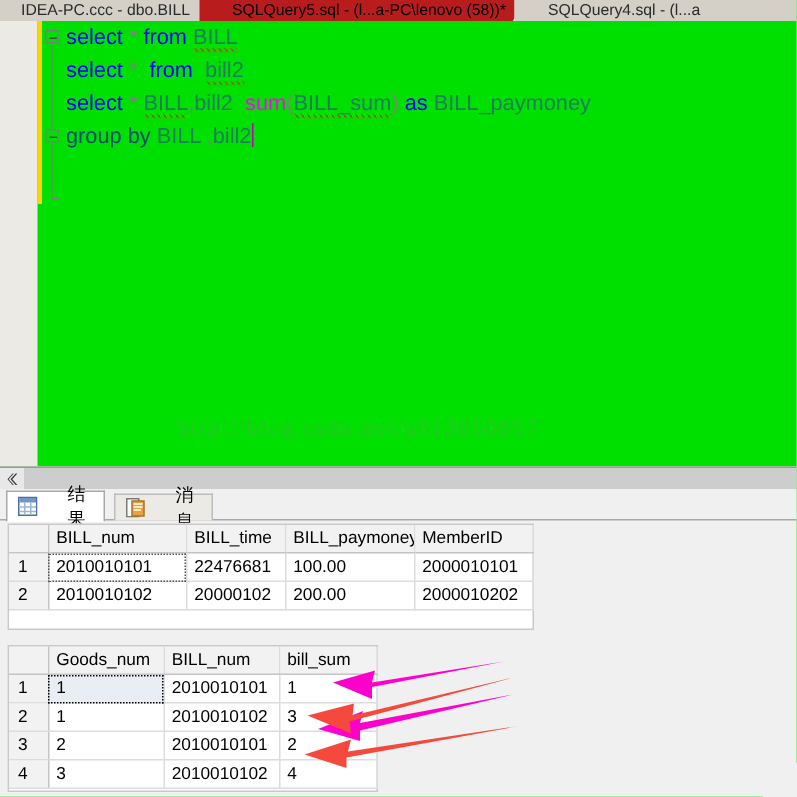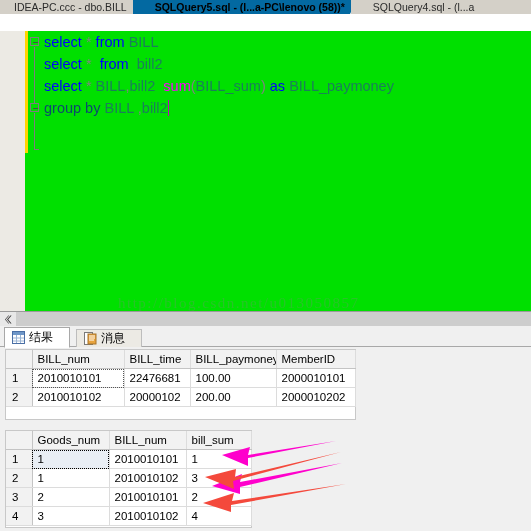--- a/index.html
+++ b/index.html
@@ -14,30 +14,30 @@
 
   
   .tabstrip{position:absolute;left:0;top:0;width:531px;height:14px;
     background:#d4d0c8;overflow:hidden;}
   .tabstrip .tabrow{display:flex;align-items:flex-start;height:14px;}
   .tab{position:relative;height:14px;line-height:14px;font-size:10.5px;
     color:#1a1a1a;white-space:nowrap;padding:0 6px 0 22px;
     background:#d9d6cc;
     box-sizing:border-box;}
   .tab.inactive{background:#d4d0c8;color:#2a2a2a;}
-  .tab.active{background:#0369a1;font-weight:bold;color:#000;}
+  .tab.active{background:#b91c1c;font-weight:normal;color:#000;}
   .tab .slant{position:absolute;right:-6px;top:0;width:0;height:0;
     border-style:solid;border-width:0 0 14px 7px;
     border-color:transparent transparent #d4d0c8 transparent;}
   .tab.inactive .slant{border-bottom-color:#d4d0c8;}
   .tab.active .slant{border-bottom-color:#ffffff;}
   .tab.inactive:first-child{padding-left:14px;}
 
   
-  .editor{position:absolute;left:0;top:31px;width:531px;height:297px;
+  .editor{position:absolute;left:0;top:14px;width:531px;height:297px;
     background:#00e000;overflow:hidden;}
   .ed-selmargin{position:absolute;left:0;top:0;width:25px;height:297px;
     background:#eceae4;}
   .ed-changebar{position:absolute;left:25px;top:0;width:3px;height:122px;
     background:#ffd400;}
   .ed-body{position:absolute;left:28px;top:0;right:0;bottom:0;background:#00e000;}
 
   .outline{position:absolute;left:30px;top:0;width:12px;height:130px;}
   .obox{position:absolute;width:9px;height:9px;border:1px solid #7d7d7d;
     background:#00e000;box-sizing:border-box;}
@@ -72,21 +72,21 @@
     background:#e8e8e8;display:flex;align-items:center;justify-content:center;}
   .hs-left svg{display:block;}
   .hs-track{position:absolute;left:17px;top:0;right:0;height:14px;background:#cdcdcd;}
 
   
   .respane{position:absolute;left:0;top:326px;width:531px;height:205px;
     background:#f0f0f0;}
   .restabs{position:absolute;left:0;top:0;width:531px;height:21px;
     background:#f0f0f0;border-bottom:1px solid #a8a8a8;box-sizing:border-box;}
   .rtab{position:absolute;top:1px;height:20px;display:flex;align-items:center;
-    gap:4px;padding:4px 7px;font-size:12px;color:#000;box-sizing:border-box;
+    gap:20px;padding:4px 7px;font-size:12px;color:#000;box-sizing:border-box;
     font-family:"Liberation Sans","DejaVu Sans",sans-serif;}
   .rtab.sel{background:#ffffff;border:1px solid #a8a8a8;border-bottom:1px solid #fff;
     top:1px;height:21px;}
   .rtab.unsel{background:#eceae4;border:1px solid #bdbdbd;border-bottom:none;top:3px;height:18px;}
   .ricon{width:13px;height:13px;flex:0 0 13px;}
 
   
   .grid{position:absolute;background:#fff;border:1px solid #c8c8c8;
     box-sizing:border-box;font-size:11px;color:#000;}
   table.g{border-collapse:collapse;table-layout:fixed;}

